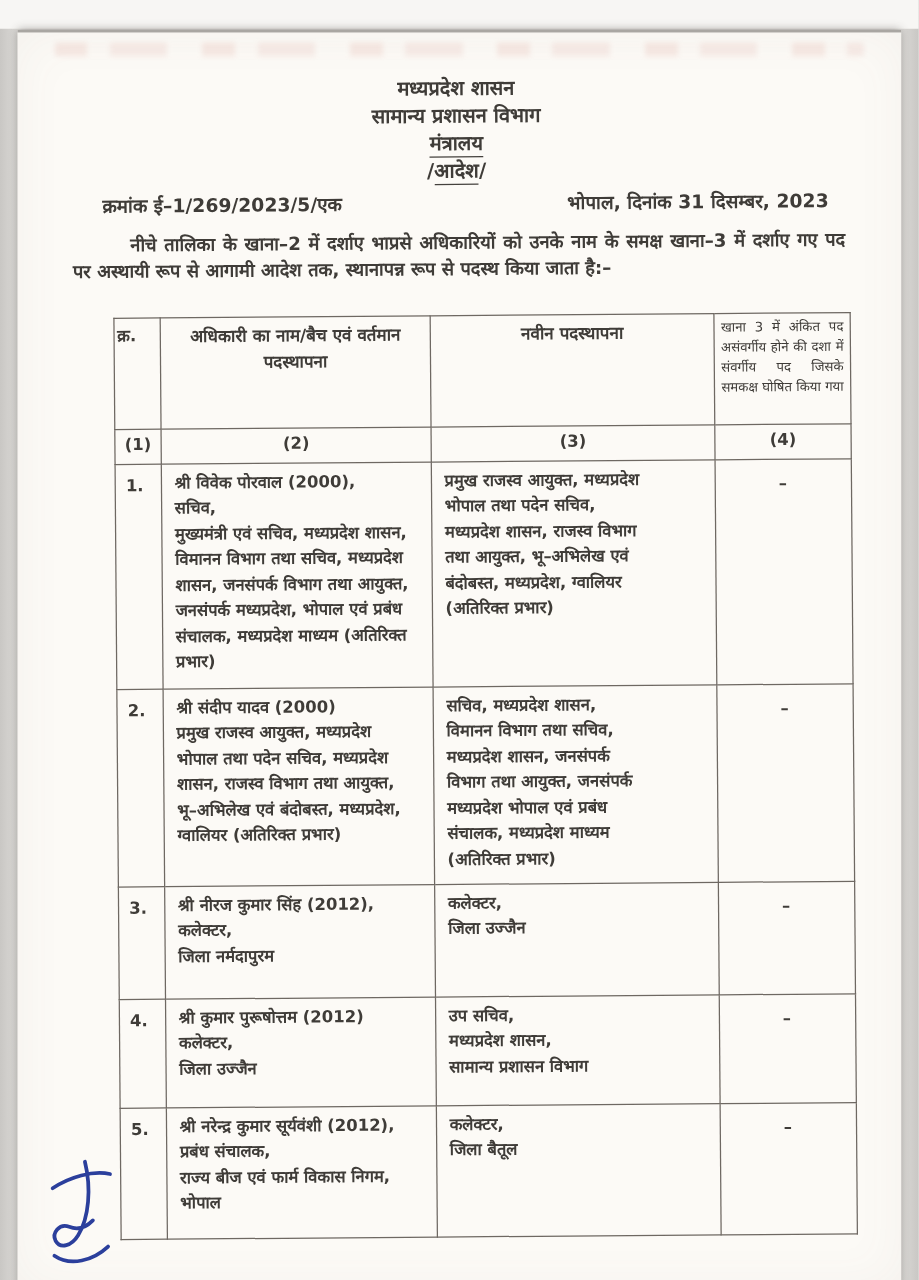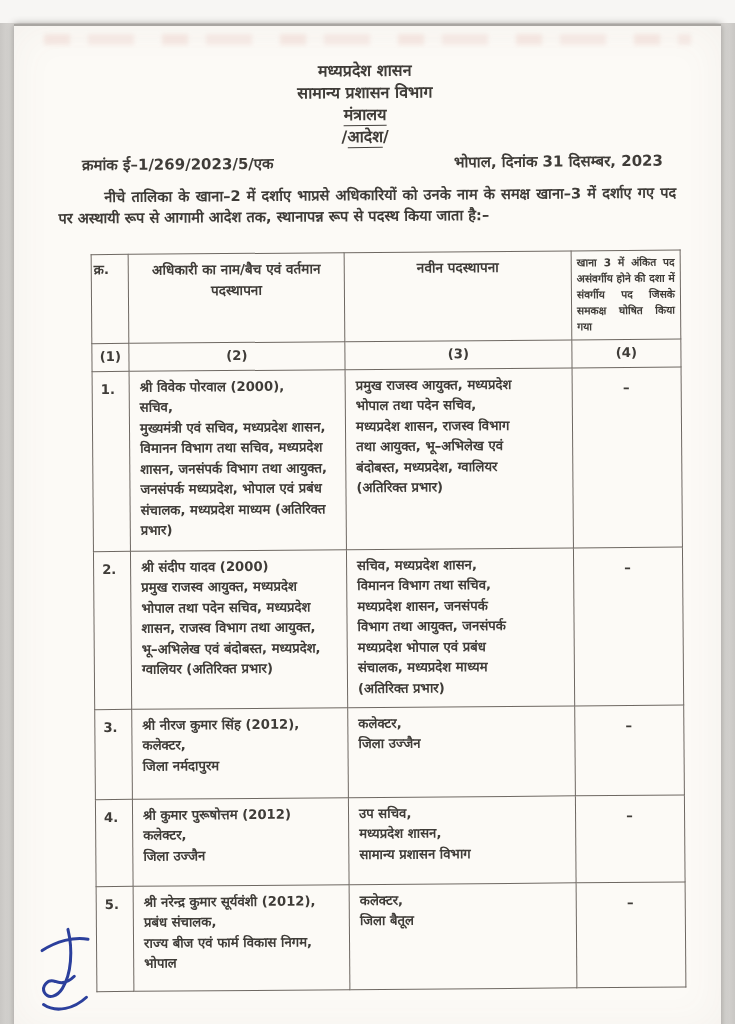--- a/index.html
+++ b/index.html
@@ -30,21 +30,21 @@
     position:absolute;left:78px;top:226px;width:589px;
     border-collapse:collapse;table-layout:fixed;
     font-size:13.2px;font-weight:600;line-height:1.55;
   }
   table.order td{border:1.3px solid #6e6862;vertical-align:top;overflow:hidden;}
   col.c1{width:37px;} col.c2{width:216px;} col.c3{width:227px;} col.c4{width:109px;}
   tr.r-head{height:89px;} tr.r-num{height:28px;}
   tr.r1{height:180px;} tr.r2{height:158px;} tr.r3{height:90px;} tr.r4{height:87px;} tr.r5{height:105px;}
   .th-sno{padding:5px 2px;text-align:left;font-weight:700;}
   .th-c2,.th-c3{padding:5px 6px;text-align:center;font-weight:700;font-size:13.6px;}
-  .th-c4{padding:4px 5px;font-size:10.6px;line-height:1.5;font-weight:700;text-align:justify;}
+  .th-c4{padding:4px 5px;font-size:10.6px;line-height:1.5;font-weight:400;text-align:justify;}
   .num-cell{text-align:center;font-weight:700;padding:3px 0;}
   .cell{white-space:pre-line;padding:6px 6px 6px 10px;}
   .sno-cell{padding:8px 0 0 8px;white-space:pre-line;}
   .dash-cell{text-align:center;padding-top:10px;font-weight:700;letter-spacing:1px;}
   .signature{position:absolute;left:10px;top:894px;width:80px;height:104px;}
 </style>
 </head>
 <body>
 
 <div class="top-strip"></div>

